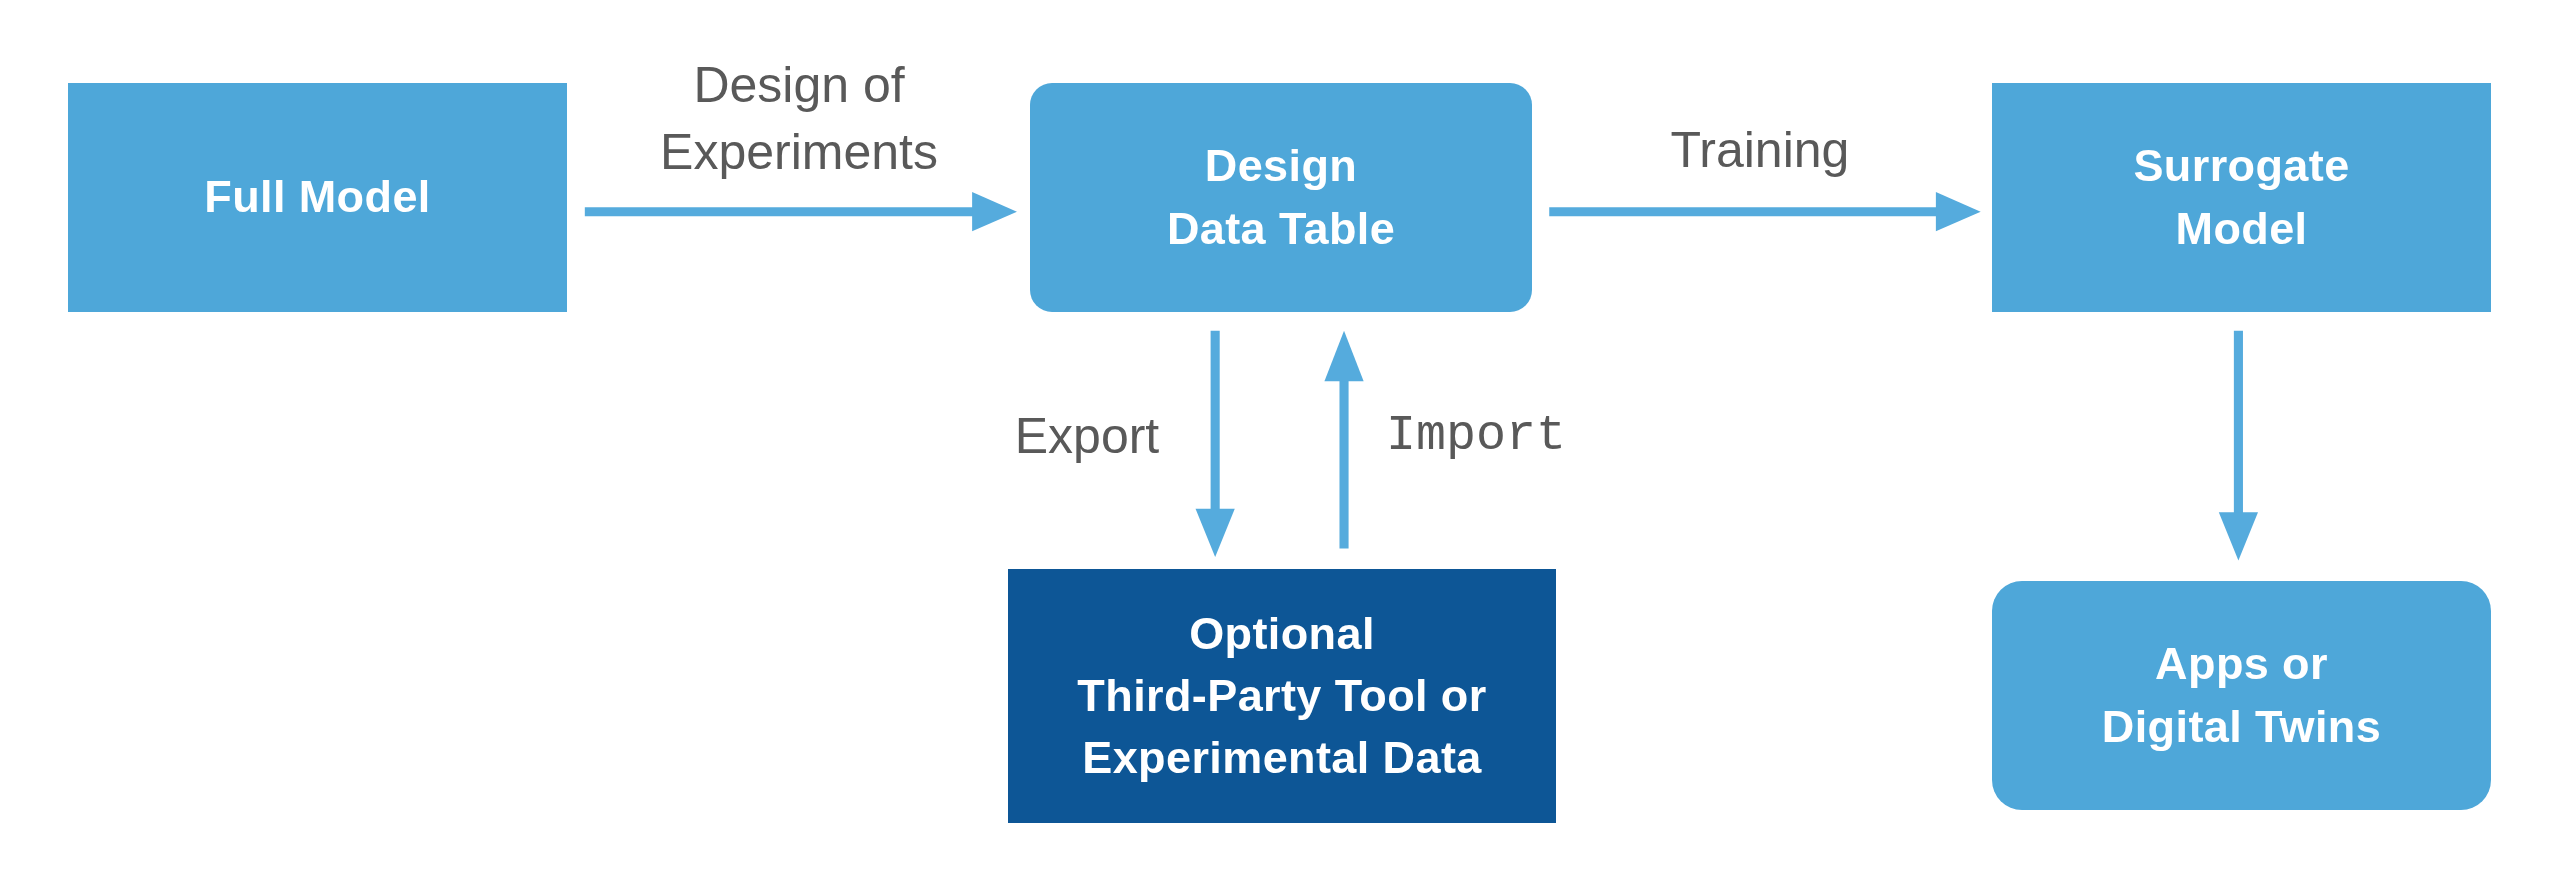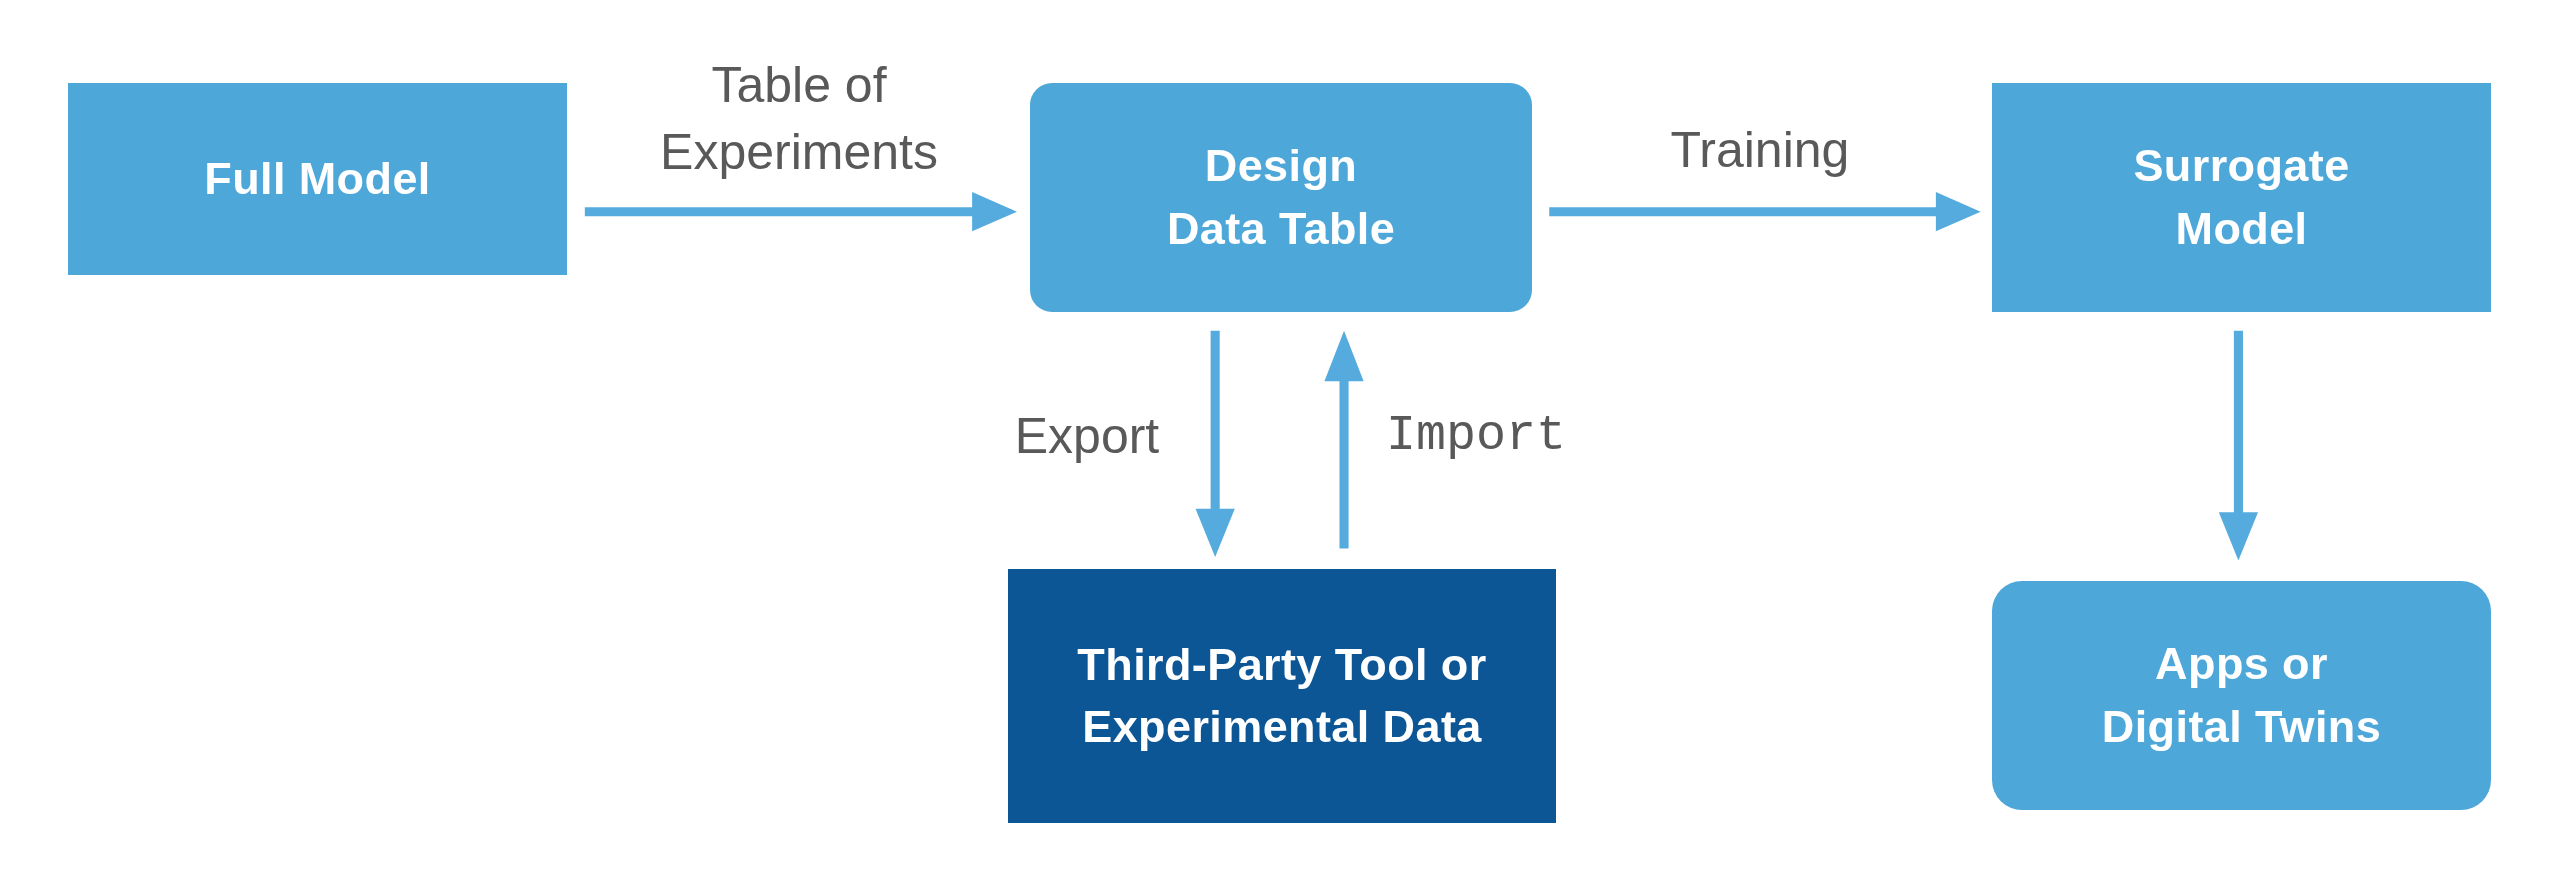--- a/index.html
+++ b/index.html
@@ -30,21 +30,21 @@
     color: var(--box_text, #ffffff);
     font-weight: 700;
     font-size: 45px;
     line-height: 1.38;
     letter-spacing: 0.4px;
   }
   .box .line { display: block; }
   .box-light { background: var(--box_blue, #4EA7D9); }
   .box-dark  { background: var(--box_dark_blue, #0D5696); }
 
-  #box-full-model        { left:  68px; top: 83px; width: 499px; height: 192px; justify-content: center; }
+  #box-full-model        { left:  68px; top: 83px; width: 499px; height: 229px; justify-content: center; }
   #box-design-data-table { left: 1030px; top: 83px; width: 502px; height: 229px; border-radius: 22px; }
   #box-surrogate-model   { left: 1992px; top: 83px; width: 499px; height: 229px; align-items: center; }
   #box-optional-tool     { left: 1008px; top: 569px; width: 548px; height: 254px; }
   #box-apps-twins        { left: 1992px; top: 581px; width: 499px; height: 229px; border-radius: 30px; }
 
   .flow-label {
     position: absolute;
     transform: translate(-50%, -50%);
     color: var(--label_gray, #595959);
     font-size: 50px;
@@ -112,34 +112,35 @@
 
   <div class="box box-light" id="box-surrogate-model">
     <div>
       <span class="line">Surrogate</span>
       <span class="line">Model</span>
     </div>
   </div>
 
   <div class="box box-dark" id="box-optional-tool">
     <div>
+      <span class="line">Optional</span>
       <span class="line">Third-Party Tool or</span>
       <span class="line">Experimental Data</span>
     </div>
   </div>
 
   <div class="box box-light" id="box-apps-twins">
     <div>
       <span class="line">Apps or</span>
       <span class="line">Digital Twins</span>
     </div>
   </div>
 
   <div class="flow-label" id="label-doe">
-    <span class="line">Table of</span>
+    <span class="line">Design of</span>
     <span class="line">Experiments</span>
   </div>
 
   <div class="flow-label" id="label-training">Training</div>
 
   <div class="flow-label" id="label-export">Export</div>
 
   <div class="flow-label" id="label-import">Import</div>
 
 

